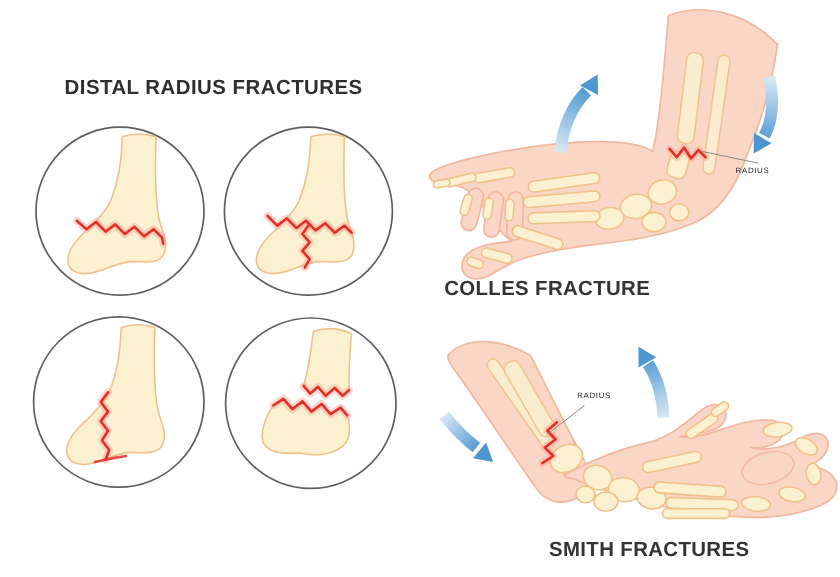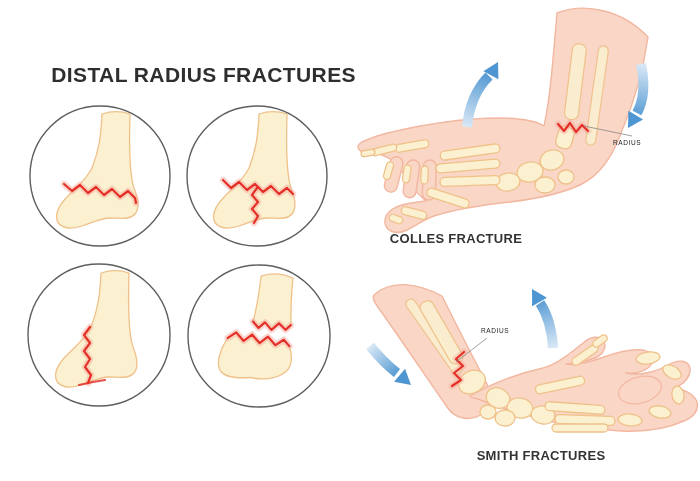--- a/index.html
+++ b/index.html
@@ -10,25 +10,25 @@
     --circle-outline:#5E5E5E; --text:#333333;
   }
   html,body{margin:0;padding:0;}
   body{
     width:700px;height:481px;position:relative;overflow:hidden;
     background:var(--background);
     font-family:"Liberation Sans", sans-serif;
   }
   .abs{position:absolute;}
   .title{
-    top:63px;left:0;width:356px;text-align:right;
-    font-size:21px;font-weight:600;letter-spacing:.4px;color:#2e2e2e;
+    top:63px;left:0;width:356px;text-align:center;
+    font-size:17px;font-weight:600;letter-spacing:.4px;color:#2e2e2e;
   }
   .caption{
-    font-size:13px;font-weight:600;letter-spacing:.3px;color:var(--text);
+    font-size:17px;font-weight:600;letter-spacing:.3px;color:var(--text);
     width:200px;text-align:center;
   }
   .caption.colles{left:356px;top:231px;}
   .caption.smith{left:441px;top:448px;}
   .bonelabel{
     font-size:6.5px;font-weight:500;letter-spacing:.6px;color:#222;width:60px;
   }
   .bonelabel.colles{left:613px;top:139px;}
   .bonelabel.smith{left:481px;top:327px;}
   svg{position:absolute;top:0;left:0;}

